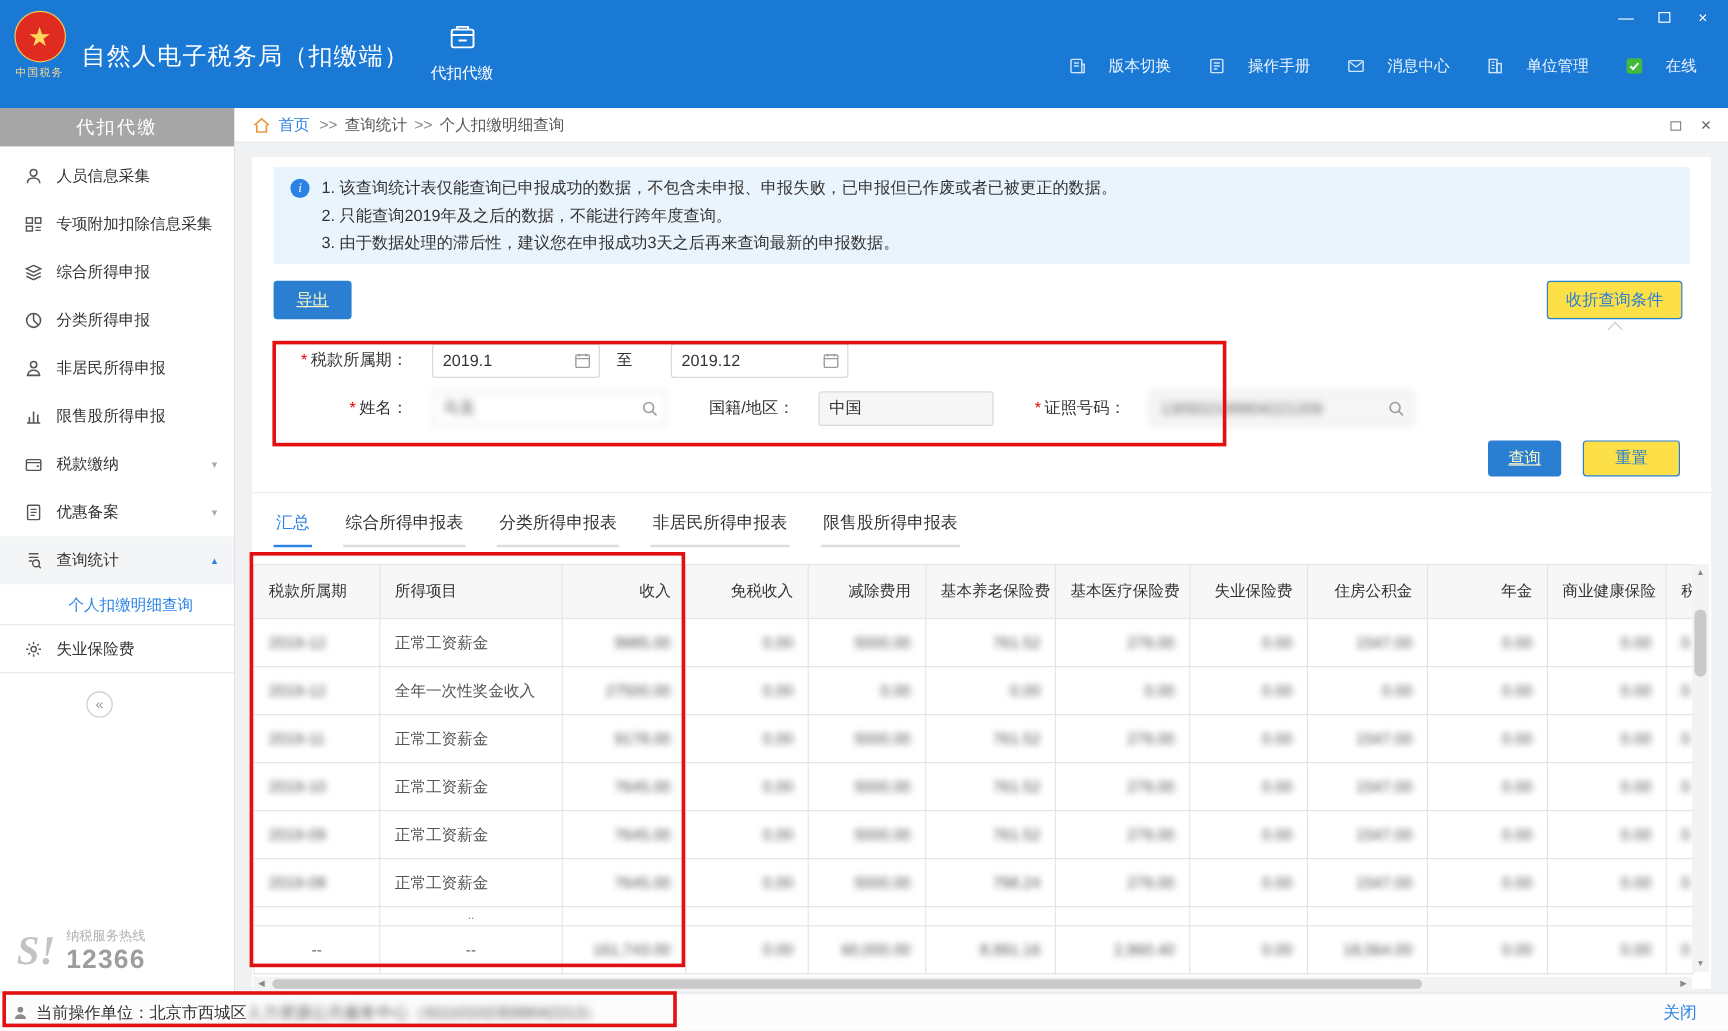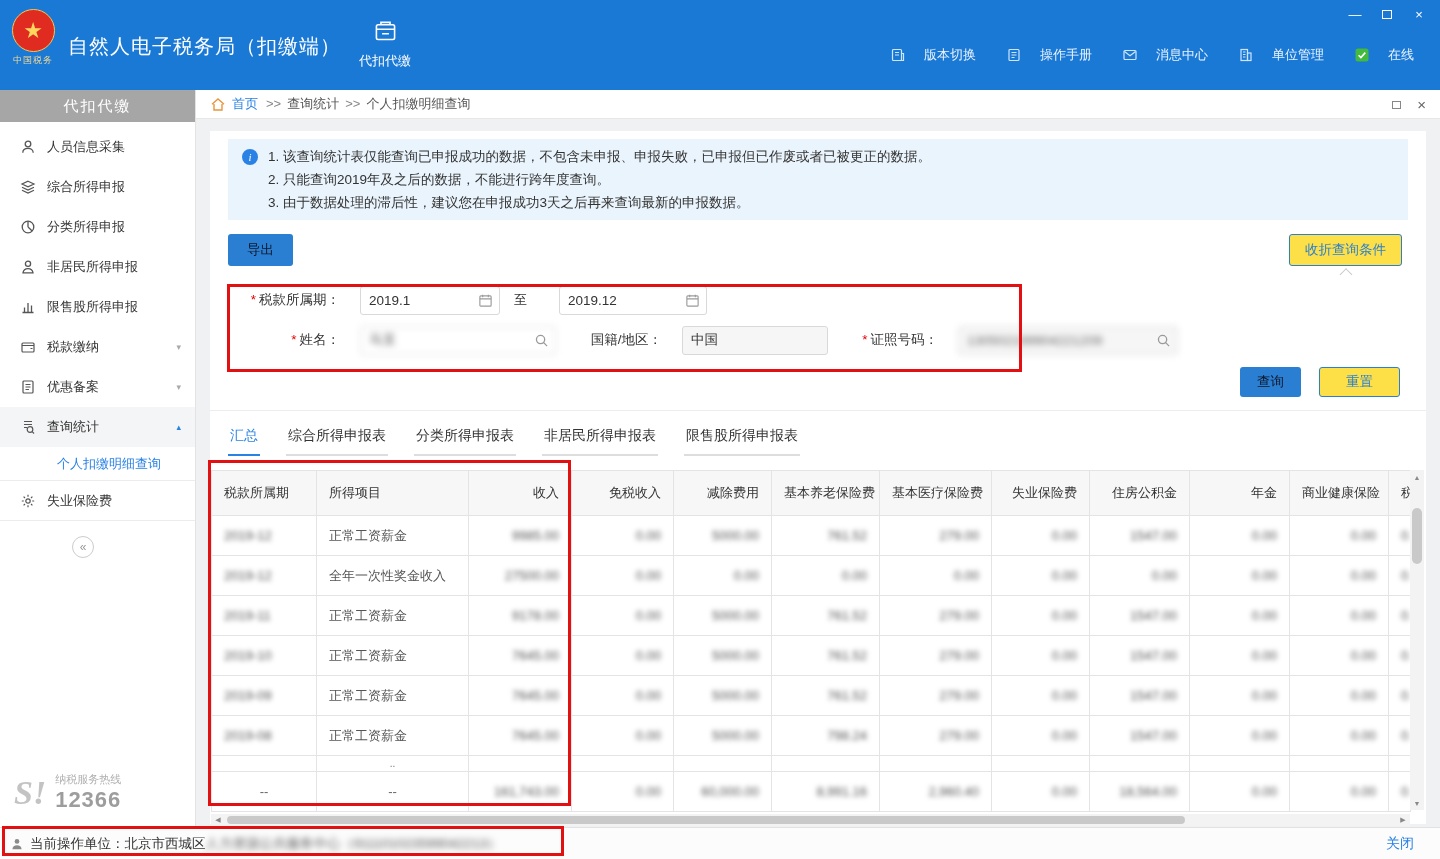--- a/index.html
+++ b/index.html
@@ -53,21 +53,21 @@
   .bc-right{margin-left:auto;display:flex;gap:16px;align-items:center;color:#777;}
   .box.dark{display:inline-block;width:9px;height:8px;border:1px solid #888;}
   .panel-close{font-size:15px;color:#666;cursor:pointer;line-height:1;}
   .panel{position:absolute;left:14px;right:14px;top:41px;bottom:3px;background:#fff;}
 
   .notice{margin:8px 18px 0;background:#eaf4fd;padding:6px 14px 6px 40px;position:relative;line-height:23px;font-size:13.5px;color:#333;}
   .info-icon{position:absolute;left:14px;top:10px;width:16px;height:16px;border-radius:50%;background:#2a82e4;color:#fff;font-size:11px;font-style:italic;display:flex;align-items:center;justify-content:center;font-family:"Liberation Serif","DejaVu Serif",serif;}
 
   .toolbar{margin:14px 24px 0 18px;display:flex;justify-content:space-between;align-items:flex-start;}
   .btn{border:none;border-radius:3px;font-size:13.5px;cursor:pointer;font-family:inherit;}
-  .btn.primary{background:#2a7fd3;color:#0f172a;padding:7px 19px;}
+  .btn.primary{background:#2a7fd3;color:#fef9c3;padding:7px 19px;text-decoration:underline;}
   .btn.outline{background:#fde047;border:1px solid #2a7fd3;color:#2a7fd3;padding:6px 15px;}
   .collapse-query-wrap{position:relative;}
   .notch{position:absolute;left:50%;top:36px;width:9px;height:9px;background:#fff;border-left:1px solid #c9c9c9;border-top:1px solid #c9c9c9;transform:translateX(-50%) rotate(45deg);}
 
   .qform{margin:19px 0 0 18px;}
   .frow{display:flex;align-items:center;height:30px;margin-bottom:10px;}
   .flabel{width:112px;text-align:right;font-size:13.5px;color:#333;white-space:nowrap;}
   .flabel.w90{width:90px;margin-left:16px;}
   .flabel.w96{width:96px;margin-left:14px;}
   .req{color:#e60000;margin-right:3px;}
@@ -207,20 +207,31 @@
             <svg viewBox="0 0 16 16" fill="none" stroke="currentColor" stroke-width="1.3">
               <circle cx="8" cy="5" r="2.8"></circle>
               <path d="M2.8 13.8c0-2.9 2.3-4.4 5.2-4.4s5.2 1.5 5.2 4.4"></path>
             </svg>
           </span>
           <span class="side-label">人员信息采集</span>
         </div>
         <div class="side-item">
           <span class="icon">
             <svg viewBox="0 0 16 16" fill="none" stroke="currentColor" stroke-width="1.2">
+              <rect x="2" y="2.5" width="5" height="4.5"></rect>
+              <rect x="9.5" y="2.5" width="4.5" height="4.5"></rect>
+              <rect x="2" y="9.5" width="5" height="4"></rect>
+              <path d="M9.5 10.5h4.5M9.5 13h4.5"></path>
+            </svg>
+          </span>
+          <span class="side-label">专项附加扣除信息采集</span>
+        </div>
+        <div class="side-item">
+          <span class="icon">
+            <svg viewBox="0 0 16 16" fill="none" stroke="currentColor" stroke-width="1.2">
               <path d="M8 2.2l6 2.8-6 2.8-6-2.8z"></path>
               <path d="M2 8.2l6 2.8 6-2.8M2 11.2l6 2.8 6-2.8"></path>
             </svg>
           </span>
           <span class="side-label">综合所得申报</span>
         </div>
         <div class="side-item">
           <span class="icon">
             <svg viewBox="0 0 16 16" fill="none" stroke="currentColor" stroke-width="1.3">
               <circle cx="8" cy="8" r="5.8"></circle>

